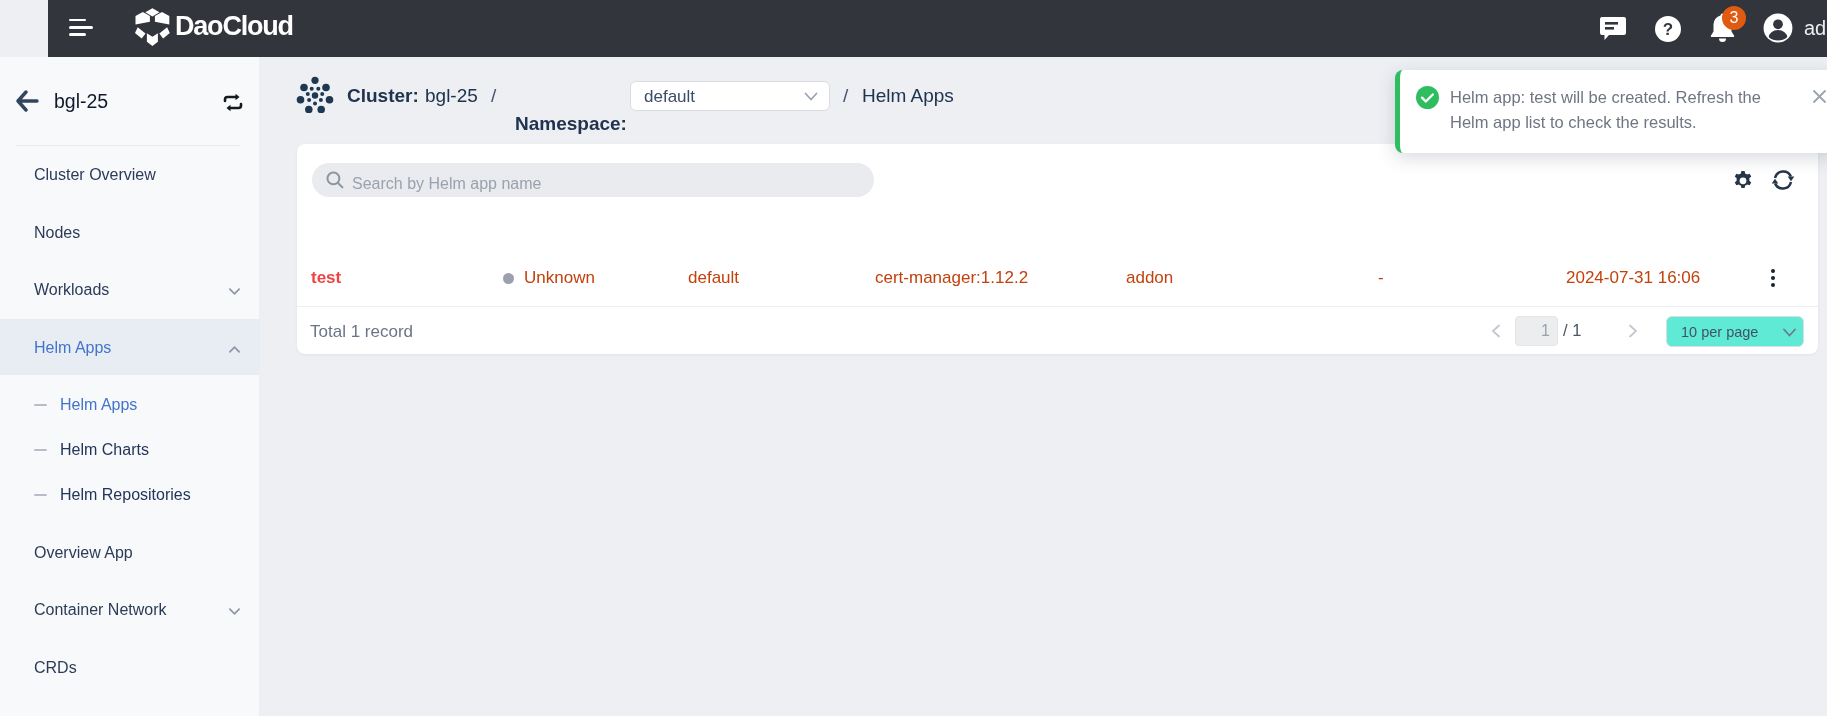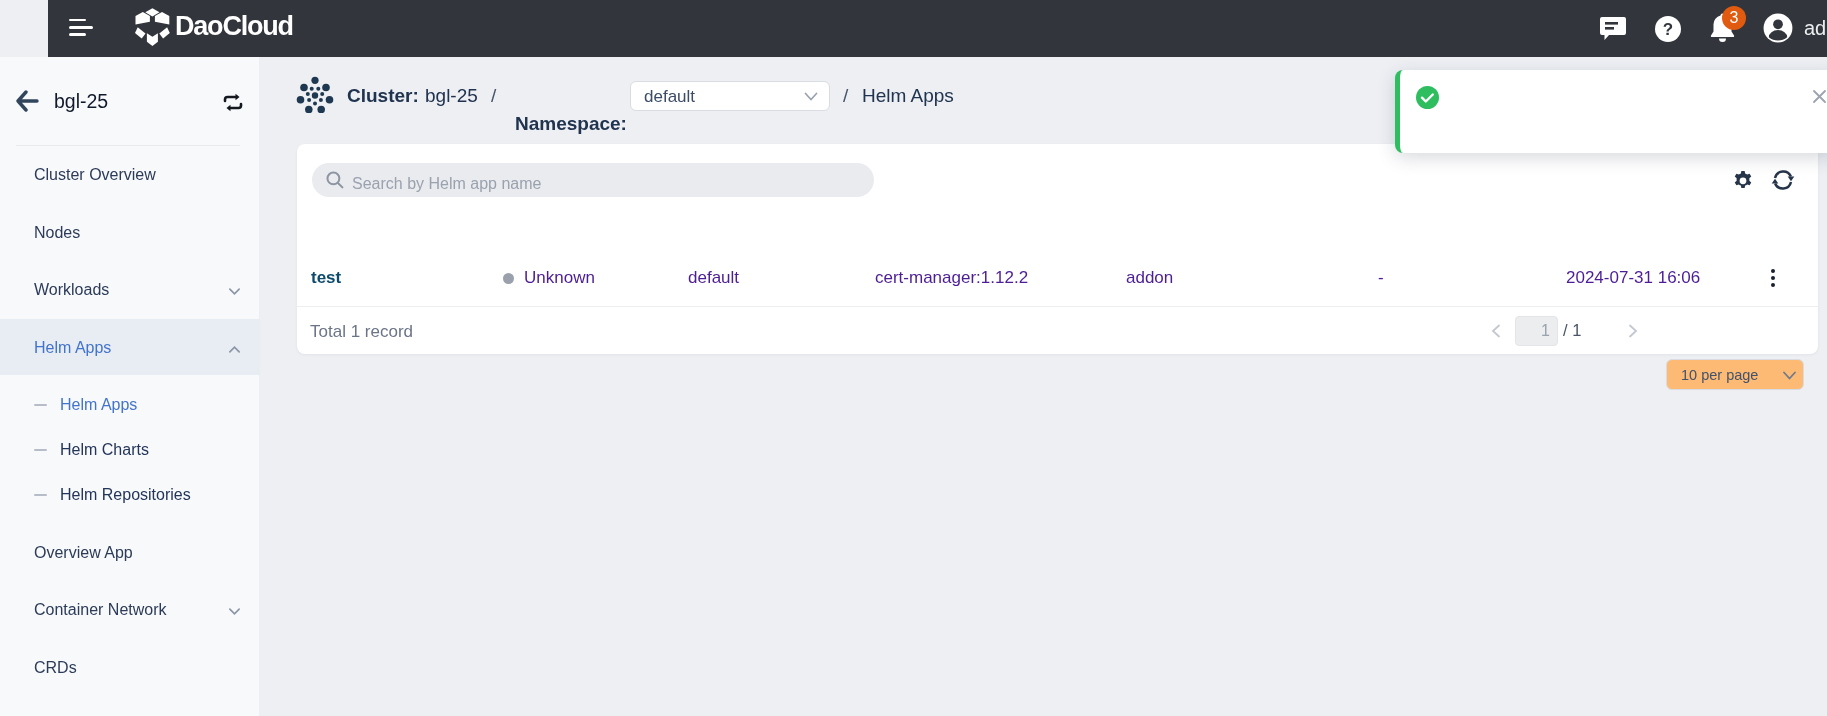--- a/index.html
+++ b/index.html
@@ -31,26 +31,26 @@
 #nsselect span { position:absolute; left:13px; top:5px; font-size:17px; color:#3c4c66; }
 
 
 #card { position:absolute; left:297px; top:144px; width:1521px; height:210px; background:#fff; border-radius:8px; box-shadow:0 1px 3px rgba(40,50,70,0.06); }
 #search { position:absolute; left:15px; top:19px; width:562px; height:34px; background:#e9ebef; border-radius:17px; }
 #search span { position:absolute; left:40px; top:12px; font-size:16px; color:#9aa2ae; }
 #thead { position:absolute; left:0; top:68px; width:1521px; height:37.5px; background:#f7f8f9; border-top:1px solid #eef0f2; border-bottom:1px solid #e9ebee; }
 .th { position:absolute; top:9px; font-size:17px; font-weight:600; color:#8b93a1; }
 .vsep { position:absolute; top:2px; height:33px; width:1px; background:#e2e4e9; }
 #trow { position:absolute; left:0; top:105.5px; width:1521px; height:57px; border-bottom:1px solid #eceef0; }
-.td { position:absolute; top:18px; font-size:17px; color:#4c1d95; }
+.td { position:absolute; top:18px; font-size:17px; color:#c2410c; }
 #tfoot { position:absolute; left:0; top:162.5px; width:1521px; height:47.5px; }
 #totalrec { position:absolute; left:13px; top:15px; font-size:17px; color:#6b7587; }
 #pagebox { position:absolute; left:1218px; top:9px; width:43px; height:30px; background:#ebedef; border:1px solid #e3e5e8; border-radius:4px; }
 #pagebox span { position:absolute; right:7px; top:5px; font-size:16px; color:#9aa2ad; }
-#perpage { position:absolute; left:1369px; top:9px; width:138px; height:31px; border:1px solid #d9dce2; border-radius:6px; background:#fdba74;margin-top:43px; }
+#perpage { position:absolute; left:1369px; top:9px; width:138px; height:31px; border:1px solid #d9dce2; border-radius:6px; background:#5eead4; }
 #perpage span { position:absolute; left:14px; top:7px; font-size:14.5px; color:#42526b; }
 
 
 #toast { position:absolute; left:1395px; top:70px; width:440px; height:83px; background:#fff; border-left:5px solid #2ebd5f; border-radius:8px 0 0 8px; box-shadow:0 5px 18px rgba(40,50,70,0.18); }
 #toast .msg { position:absolute; left:50px; top:15px; width:328px; font-size:16.5px; line-height:24.5px; color:#6f7683; }
 </style>
 </head>
 <body>
 
 <div id="topbar">
@@ -184,21 +184,21 @@
     <circle cx="12" cy="11.8" r="3.7" fill="#fff"></circle>
   </svg>
 
   <svg class="abs" style="left:1474px;top:24px" width="24" height="24" viewBox="0 0 24 24">
     <path d="M4.0 10.0 A 8.4 8.4 0 0 1 19.9 8.6" stroke="#26354a" stroke-width="2.5" fill="none"></path>
     <path d="M20.0 14.0 A 8.4 8.4 0 0 1 4.1 15.4" stroke="#26354a" stroke-width="2.5" fill="none"></path>
     <path d="M16.7 8.4 L23.3 8.4 L20.0 13.2 Z" fill="#26354a"></path>
     <path d="M0.7 15.6 L7.3 15.6 L4.0 10.8 Z" fill="#26354a"></path>
   </svg>
   <div id="trow">
-    <div class="td" style="left:14px;font-weight:bold;color:#0c4a6e;">test</div>
+    <div class="td" style="left:14px;font-weight:bold;color:#ef4444;">test</div>
     <div class="abs" style="left:206px;top:23px;width:11px;height:11px;border-radius:50%;background:#9aa0ac;"></div>
     <div class="td" style="left:227px">Unknown</div>
     <div class="td" style="left:391px">default</div>
     <div class="td" style="left:578px">cert-manager:1.12.2</div>
     <div class="td" style="left:829px">addon</div>
     <div class="td" style="left:1081px">-</div>
     <div class="td" style="left:1269px">2024-07-31 16:06</div>
     <div class="abs" style="left:1474px;top:19px;width:4px;height:22px;">
       <div style="width:4.4px;height:4.4px;border-radius:50%;background:#1a2130;"></div>
       <div style="width:4.4px;height:4.4px;border-radius:50%;background:#1a2130;margin-top:2.8px;"></div>
@@ -224,16 +224,17 @@
         </svg>
     </div>
   </div>
 </div>
 
 <div id="toast">
   <svg class="abs" style="left:16px;top:16px" width="23" height="23" viewBox="0 0 23 23">
     <circle cx="11.5" cy="11.5" r="11.5" fill="#2ebd5f"></circle>
     <path d="M6 11.7 l3.8 3.8 l7 -7" stroke="#fff" stroke-width="2.4" fill="none" stroke-linecap="round" stroke-linejoin="round"></path>
   </svg>
+  <div class="msg">Helm app: test will be created. Refresh the Helm app list to check the results.</div>
   <svg class="abs" style="left:412px;top:19px" width="15" height="15" viewBox="0 0 15 15">
     <path d="M2 2 L13 13 M13 2 L2 13" stroke="#9ca3af" stroke-width="1.8" stroke-linecap="round"></path>
   </svg>
 </div>
 
 </body></html>

